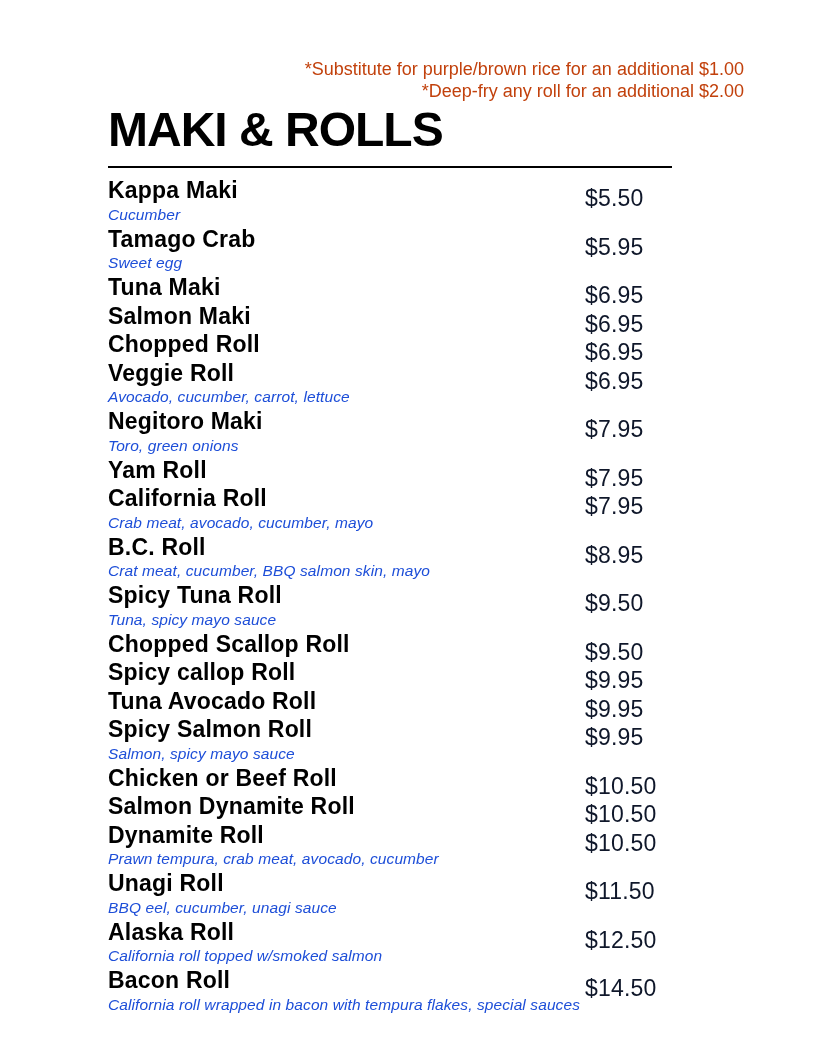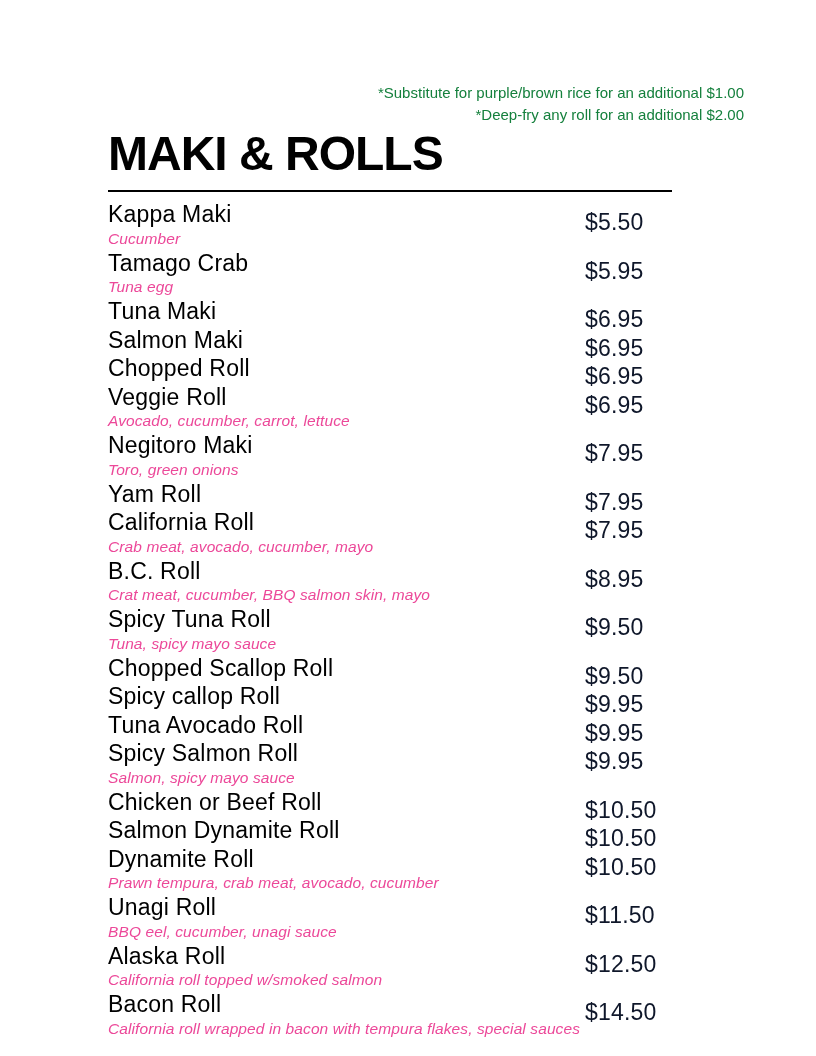--- a/index.html
+++ b/index.html
@@ -9,25 +9,25 @@
   .page {
     position: relative;
     width: 816px;
     height: 1056px;
     background: #ffffff;
     overflow: hidden;
     color: #000000;
   }
 
   .notes {
-    margin: 82px 72px 0 0;
+    margin: 58px 72px 0 0;
     text-align: right;
-    font-size: 15px;
+    font-size: 18px;
     line-height: 22px;
-    color: #15803d;
+    color: #c2410c;
   }
 
   .title {
     margin: 4px 0 12px 108px;
     font-size: 48px;
     line-height: 48px;
     font-weight: 900;
     letter-spacing: -1px;
     color: #000000;
     font-family: "Liberation Sans", sans-serif;
@@ -48,21 +48,21 @@
   .menu-item { position: relative; }
 
   .mi-row {
     position: relative;
     line-height: 28.5px;
     height: 28.5px;
   }
 
   .mi-name {
     font-size: 23px;
-    font-weight: 400;
+    font-weight: 700;
     letter-spacing: 0.2px;
     color: #000000;
     white-space: nowrap;
   }
 
   .mi-price {
     position: absolute;
     left: 477px;
     top: 8px;
     font-size: 23px;
@@ -70,21 +70,21 @@
     letter-spacing: 0.2px;
     color: #0f172a;
     white-space: nowrap;
   }
 
   .mi-desc {
     font-size: 15.5px;
     font-style: italic;
     line-height: 20px;
     height: 20px;
-    color: #ec4899;
+    color: #1d4ed8;
     letter-spacing: 0.1px;
     white-space: nowrap;
   }
 </style>
 </head>
 <body>
 
 <div class="page">
 
   <div class="notes">
@@ -103,21 +103,21 @@
       <span class="mi-price">$5.50</span>
     </div>
     <div class="mi-desc">Cucumber</div>
   </div>
 
   <div class="menu-item">
     <div class="mi-row">
       <span class="mi-name">Tamago Crab</span>
       <span class="mi-price">$5.95</span>
     </div>
-    <div class="mi-desc">Tuna egg</div>
+    <div class="mi-desc">Sweet egg</div>
   </div>
 
   <div class="menu-item">
     <div class="mi-row">
       <span class="mi-name">Tuna Maki</span>
       <span class="mi-price">$6.95</span>
     </div>
 
   </div>
 

